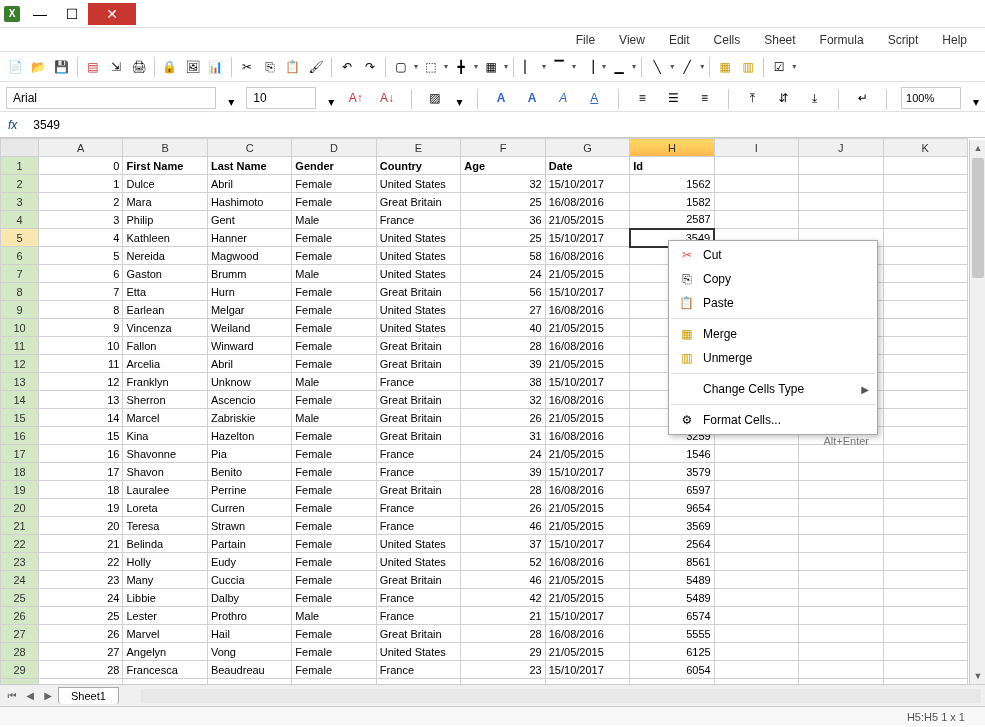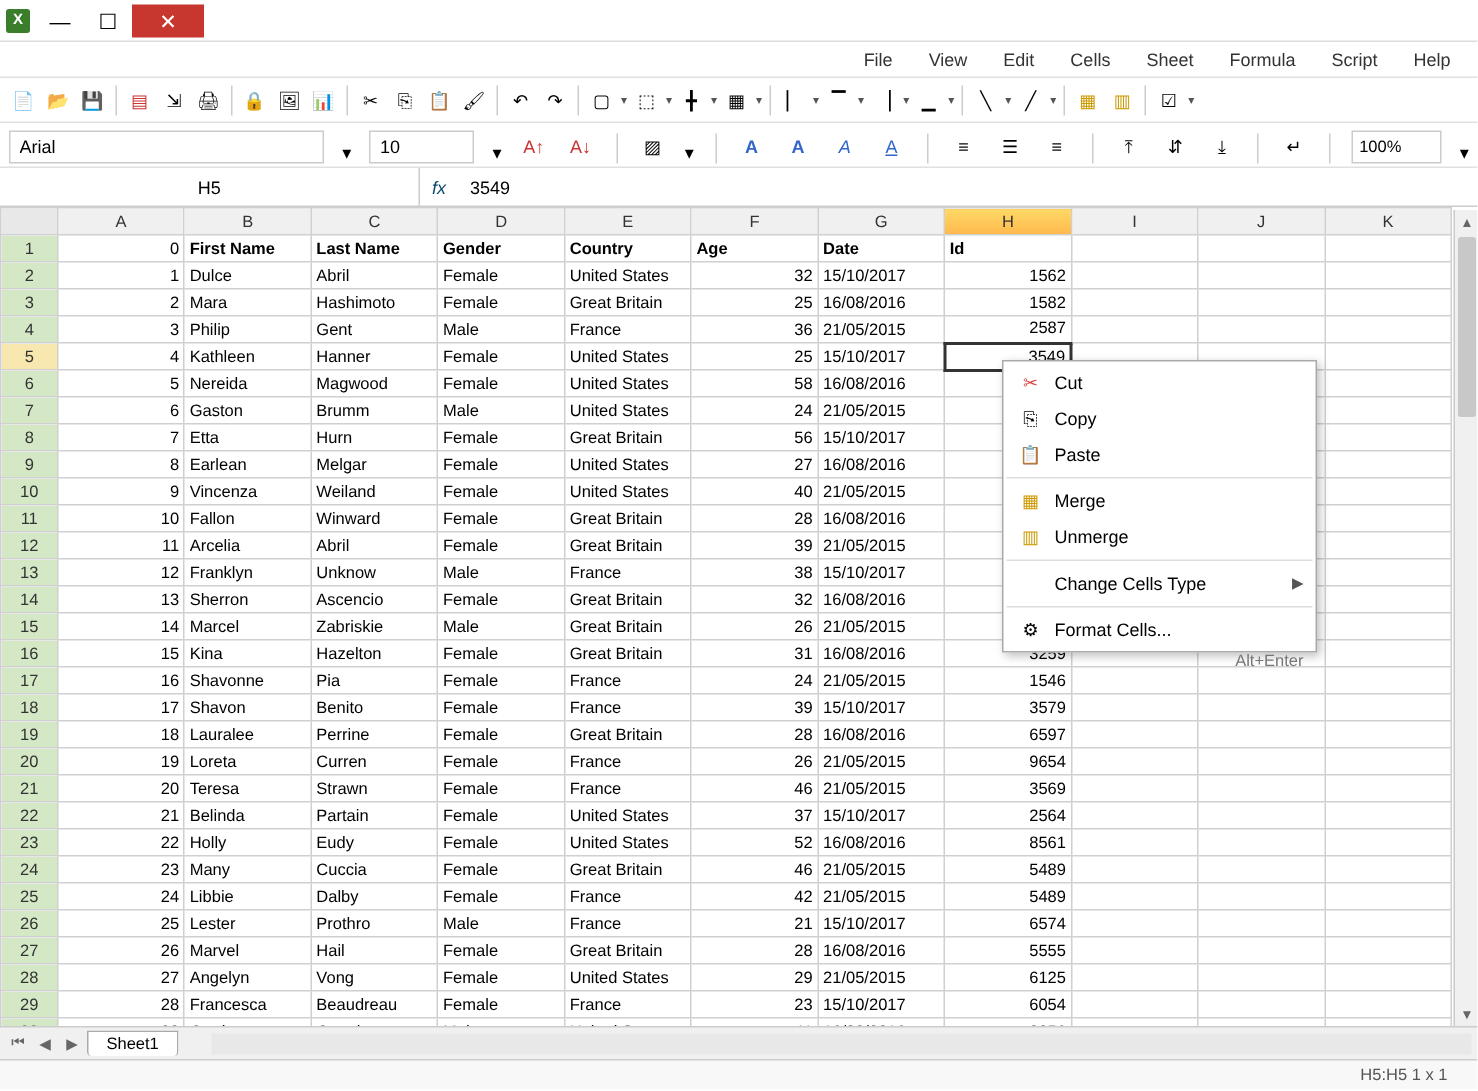--- a/index.html
+++ b/index.html
@@ -165,21 +165,20 @@
   <div class="fb-icon">⇵</div>
   <div class="fb-icon">⤓</div>
   <div class="sep"></div>
   <div class="fb-icon">↵</div>
   <div class="sep"></div>
   <input class="zoom" value="100%" style="">
   <span class="dropdown-arrow">▾</span>
 </div>
 
 <div class="cellref-bar">
-  <div class="cell-ref">H5</div>
   <div class="fx">fx</div>
   <div class="formula">3549</div>
 </div>
 
 <div class="grid-container">
   <table class="grid" id="grid">
       <tbody>
         <tr>
           <th class="corner"></th>
           <th class="col">A</th>

